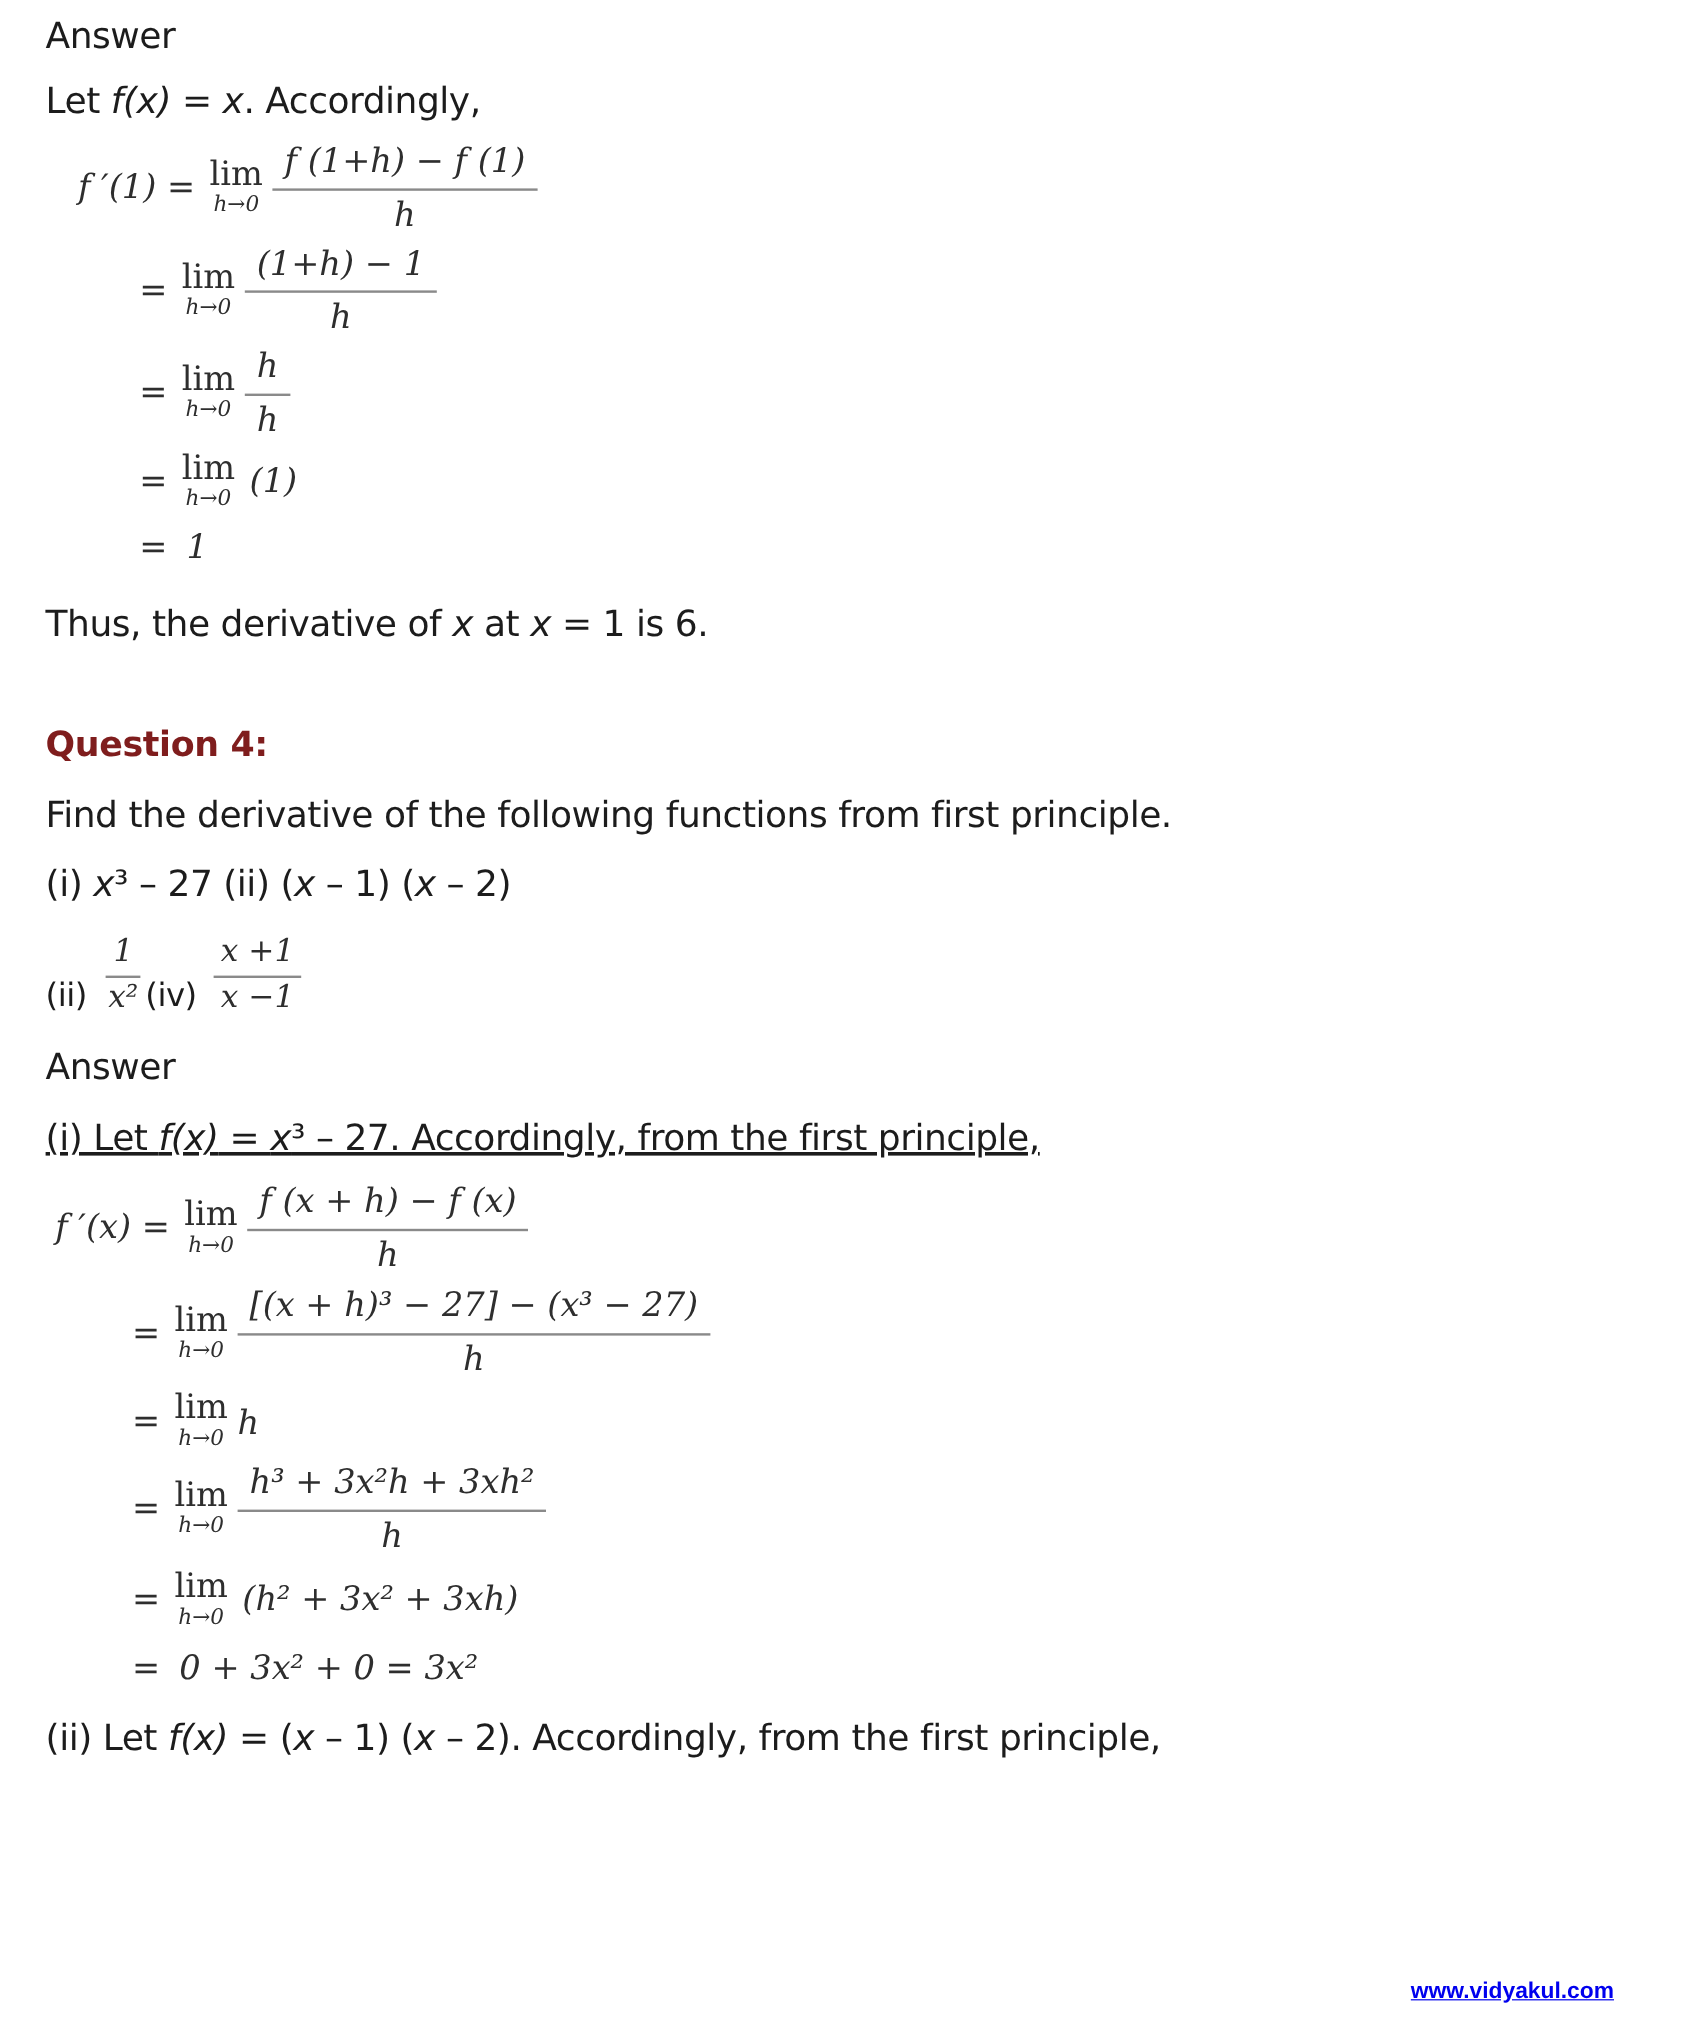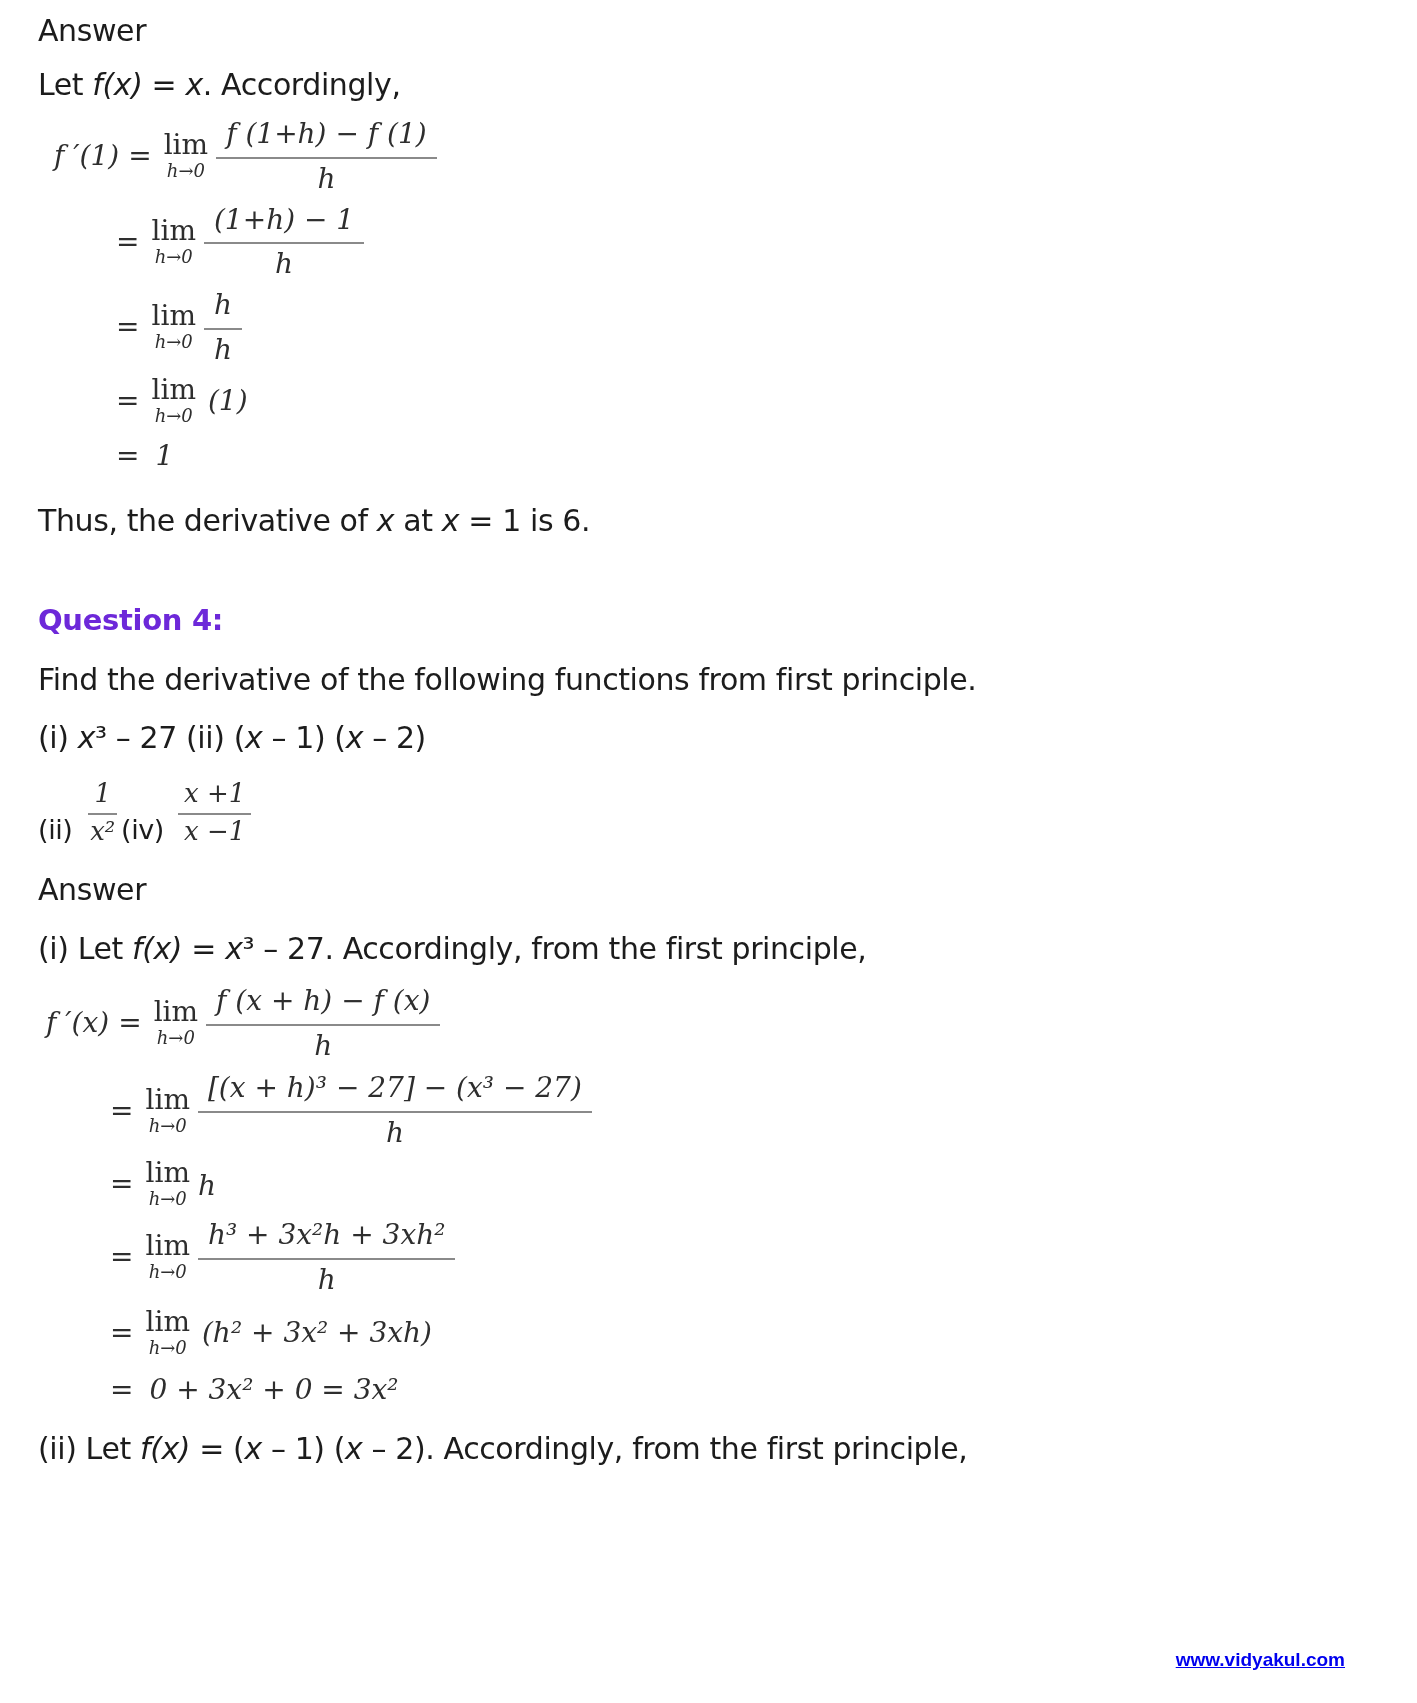--- a/index.html
+++ b/index.html
@@ -23,21 +23,21 @@
   }
   .mpre { margin-right: 12px; white-space: pre; }
   .mlim { display: inline-flex; flex-direction: column; align-items: center; line-height: 1; margin-right: 8px; }
   .limword { font-style: normal; }
   .limsub { font-size: 18px; margin-top: 3px; }
   .mfrac { display: inline-block; text-align: center; line-height: 1.1; }
   .fnum { display: block; border-bottom: 2px solid #8a8a8a; padding: 2px 10px 7px; white-space: pre; }
   .fden { display: block; padding-top: 5px; white-space: pre; }
   .mpost { margin-left: 4px; white-space: pre; }
   
-  .q-heading { font-size: 29px; font-weight: bold; color: #6d28d9; letter-spacing: -0.3px; }
+  .q-heading { font-size: 29px; font-weight: bold; color: #7f1d1d; letter-spacing: -0.3px; }
   
   .qfrac-line { display: flex; align-items: flex-end; }
   .qfrac {
     display: inline-block; text-align: center;
     font-family: "DejaVu Serif", serif; font-style: italic;
     font-size: 26px; color: #2e2e2e; line-height: 1.05;
   }
   .qfrac .fnum { padding: 0 6px 5px; }
   .qfrac .fden { padding-top: 3px; }
   .qlabel { font-size: 27px; letter-spacing: -0.4px; }
@@ -53,21 +53,21 @@
 </head>
 <body>
 
 <div class="page">
 
   <div class="body-text" style="margin-top:2px;">Answer</div>
 
   <p class="body-text" style="margin:16px 0 0 0;"><span>Let </span><i>f(x)</i><span> = </span><i>x</i><span>. Accordingly,</span></p>
 
   <div style="margin-top:14px;">
-    <div class="mline" style="margin-left:16px;">
+    <div class="mline" style="margin-left:27px;">
       <span class="mpre">f ′(1) =</span>
       <span class="mlim">
         <span class="limword">lim</span>
         <span class="limsub">h→0</span>
       </span>
       <span class="mfrac">
         <span class="fnum">f (1+h) − f (1)</span>
         <span class="fden">h</span>
       </span>
     </div>
@@ -123,21 +123,21 @@
     </span>
     <span class="qlabel" style="margin-left:4px;">(iv)</span>
     <span class="qfrac" style="margin-left:14px;">
       <span class="fnum">x +1</span>
       <span class="fden">x −1</span>
     </span>
   </div>
 
   <div class="body-text" style="margin-top:26px;">Answer</div>
 
-  <p class="body-text" style="margin:22px 0 0 0;"><span> (i) Let </span><i>f(x)</i><span> = </span><i>x</i><span>³ – 27. Accordingly, from the first principle,</span></p>
+  <p class="body-text" style="margin:22px 0 0 0;text-decoration:underline;"><span> (i) Let </span><i>f(x)</i><span> = </span><i>x</i><span>³ – 27. Accordingly, from the first principle,</span></p>
 
   <div style="margin-top:16px;">
     <div class="mline" style="margin-left:8px;">
       <span class="mpre">f ′(x) =</span>
       <span class="mlim">
         <span class="limword">lim</span>
         <span class="limsub">h→0</span>
       </span>
       <span class="mfrac">
         <span class="fnum">f (x + h) − f (x)</span>

